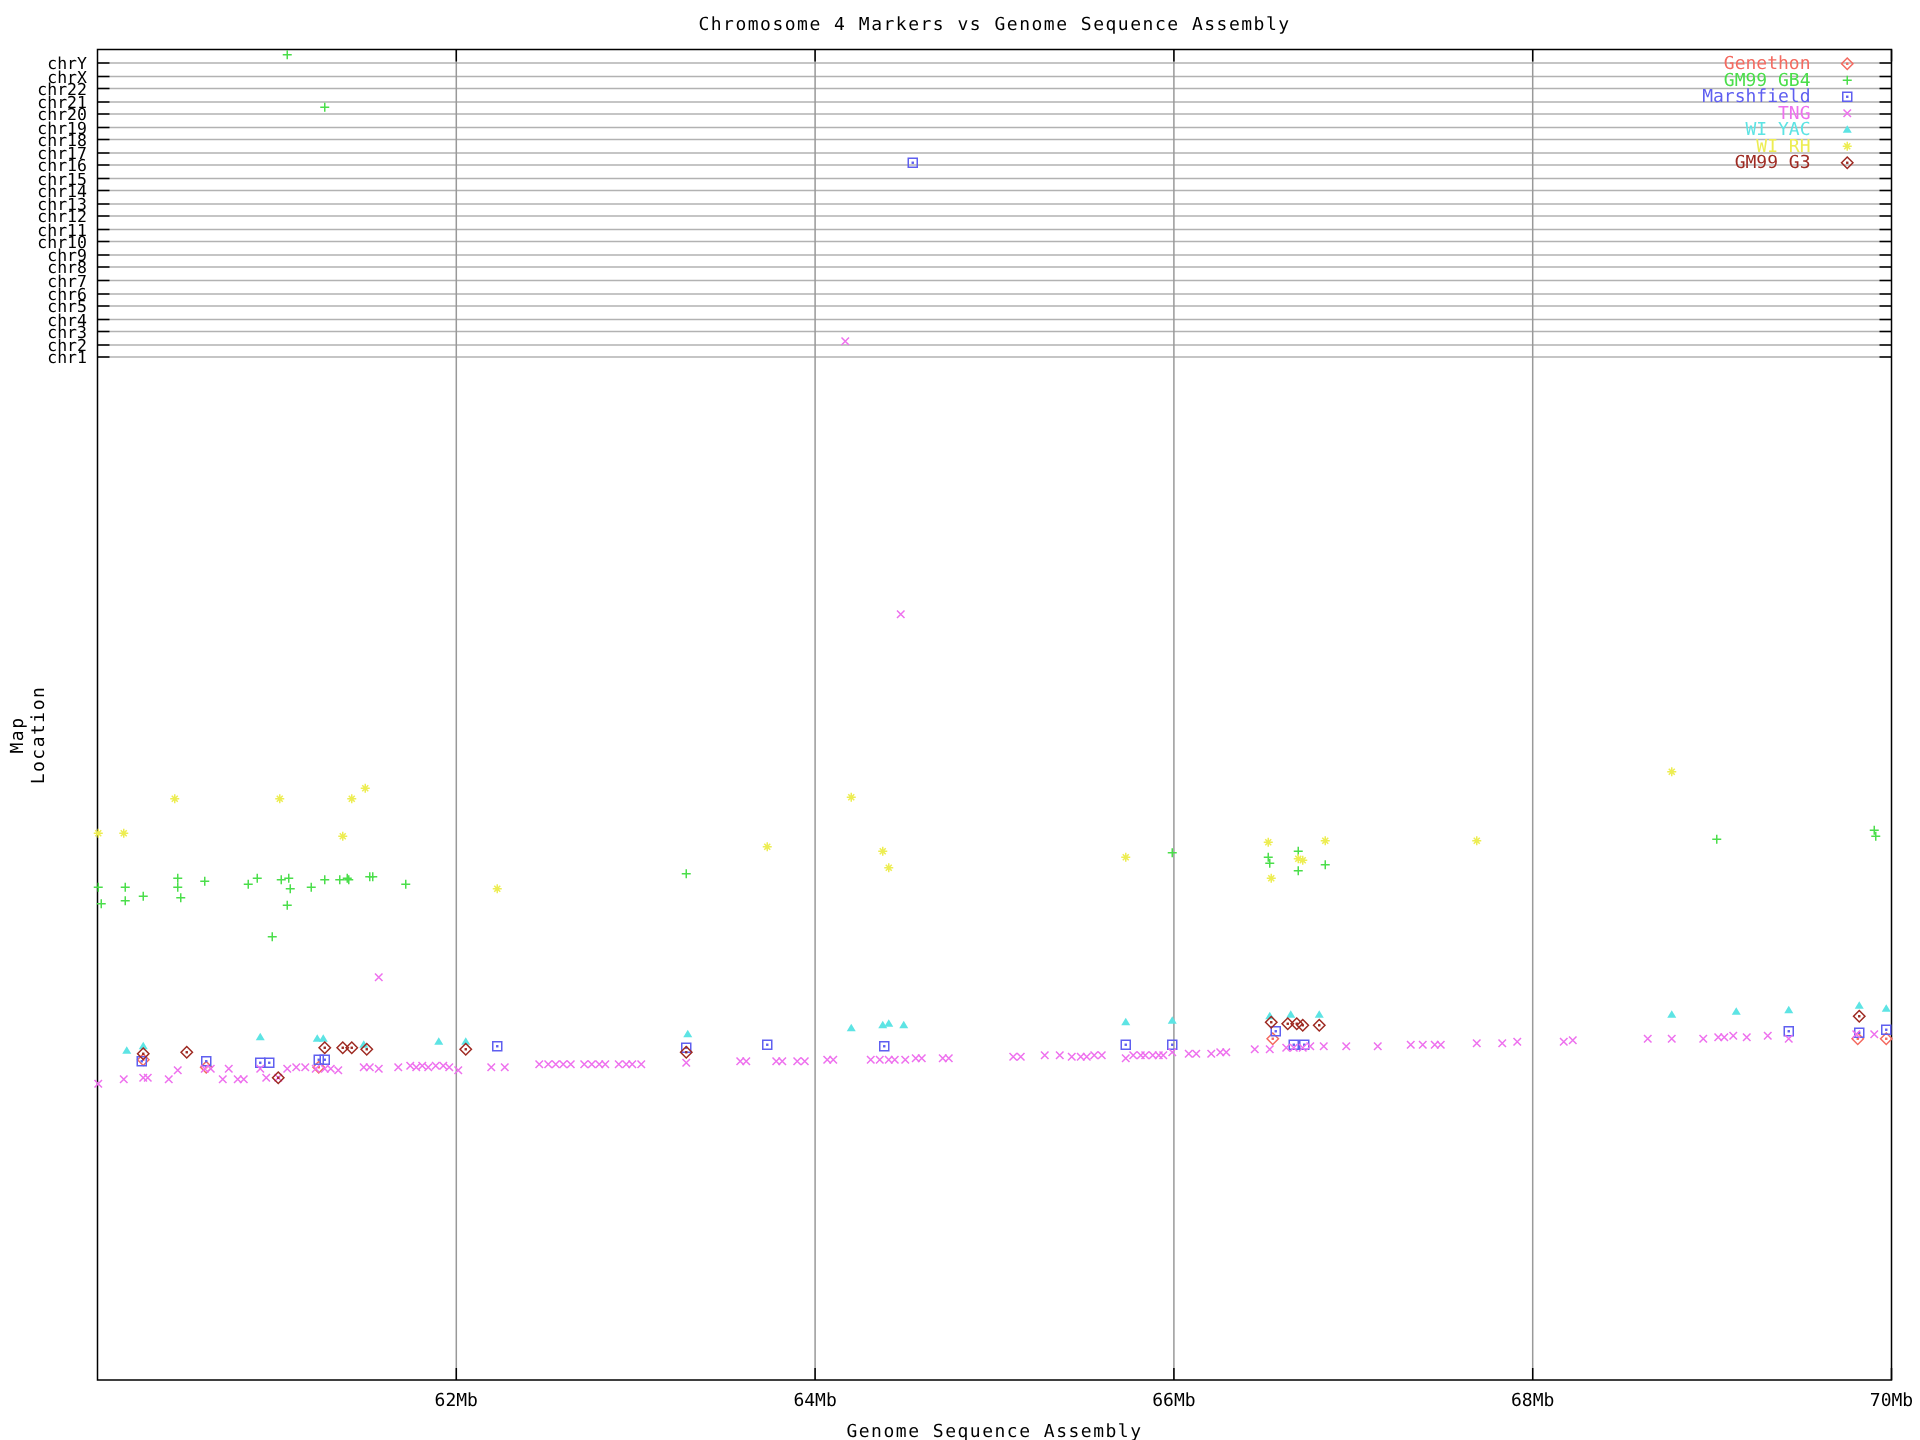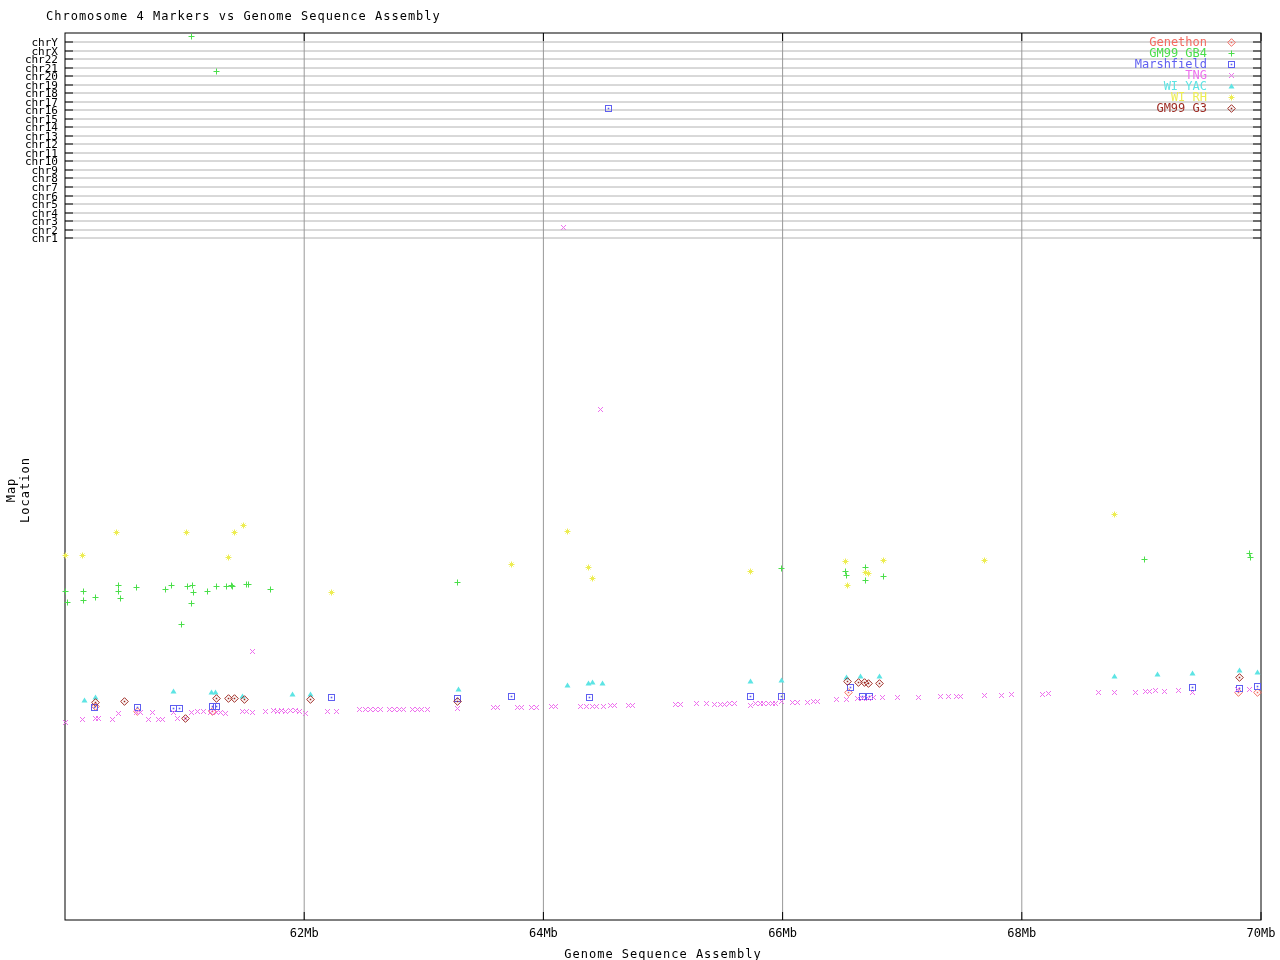--- a/index.html
+++ b/index.html
@@ -1,18 +1,18 @@
 <!DOCTYPE html>
 <html><head>
 <meta charset="utf-8">
 <style>
   html,body{margin:0;padding:0;background:#ffffff;}
   .page{position:relative;width:1280px;height:960px;background:#ffffff;
         font-family:"DejaVu Sans Mono",monospace;color:#000;overflow:hidden;}
-  .title{position:absolute;top:9px;left:46px;right:0;
+  .title{position:absolute;top:9px;left:46px;right:0;text-align:center;
          font-size:12px;letter-spacing:1px;}
   .xlabel{position:absolute;top:947px;left:46px;right:0;text-align:center;
           font-size:12px;letter-spacing:1px;}
   .ylabel{position:absolute;top:476px;left:-30px;width:96px;text-align:center;
           font-size:12px;letter-spacing:1px;transform:rotate(-90deg);}
   svg{position:absolute;top:0;left:0;}
   text{font-family:"DejaVu Sans Mono",monospace;fill:#000;}
 </style>
 </head>
 <body>

